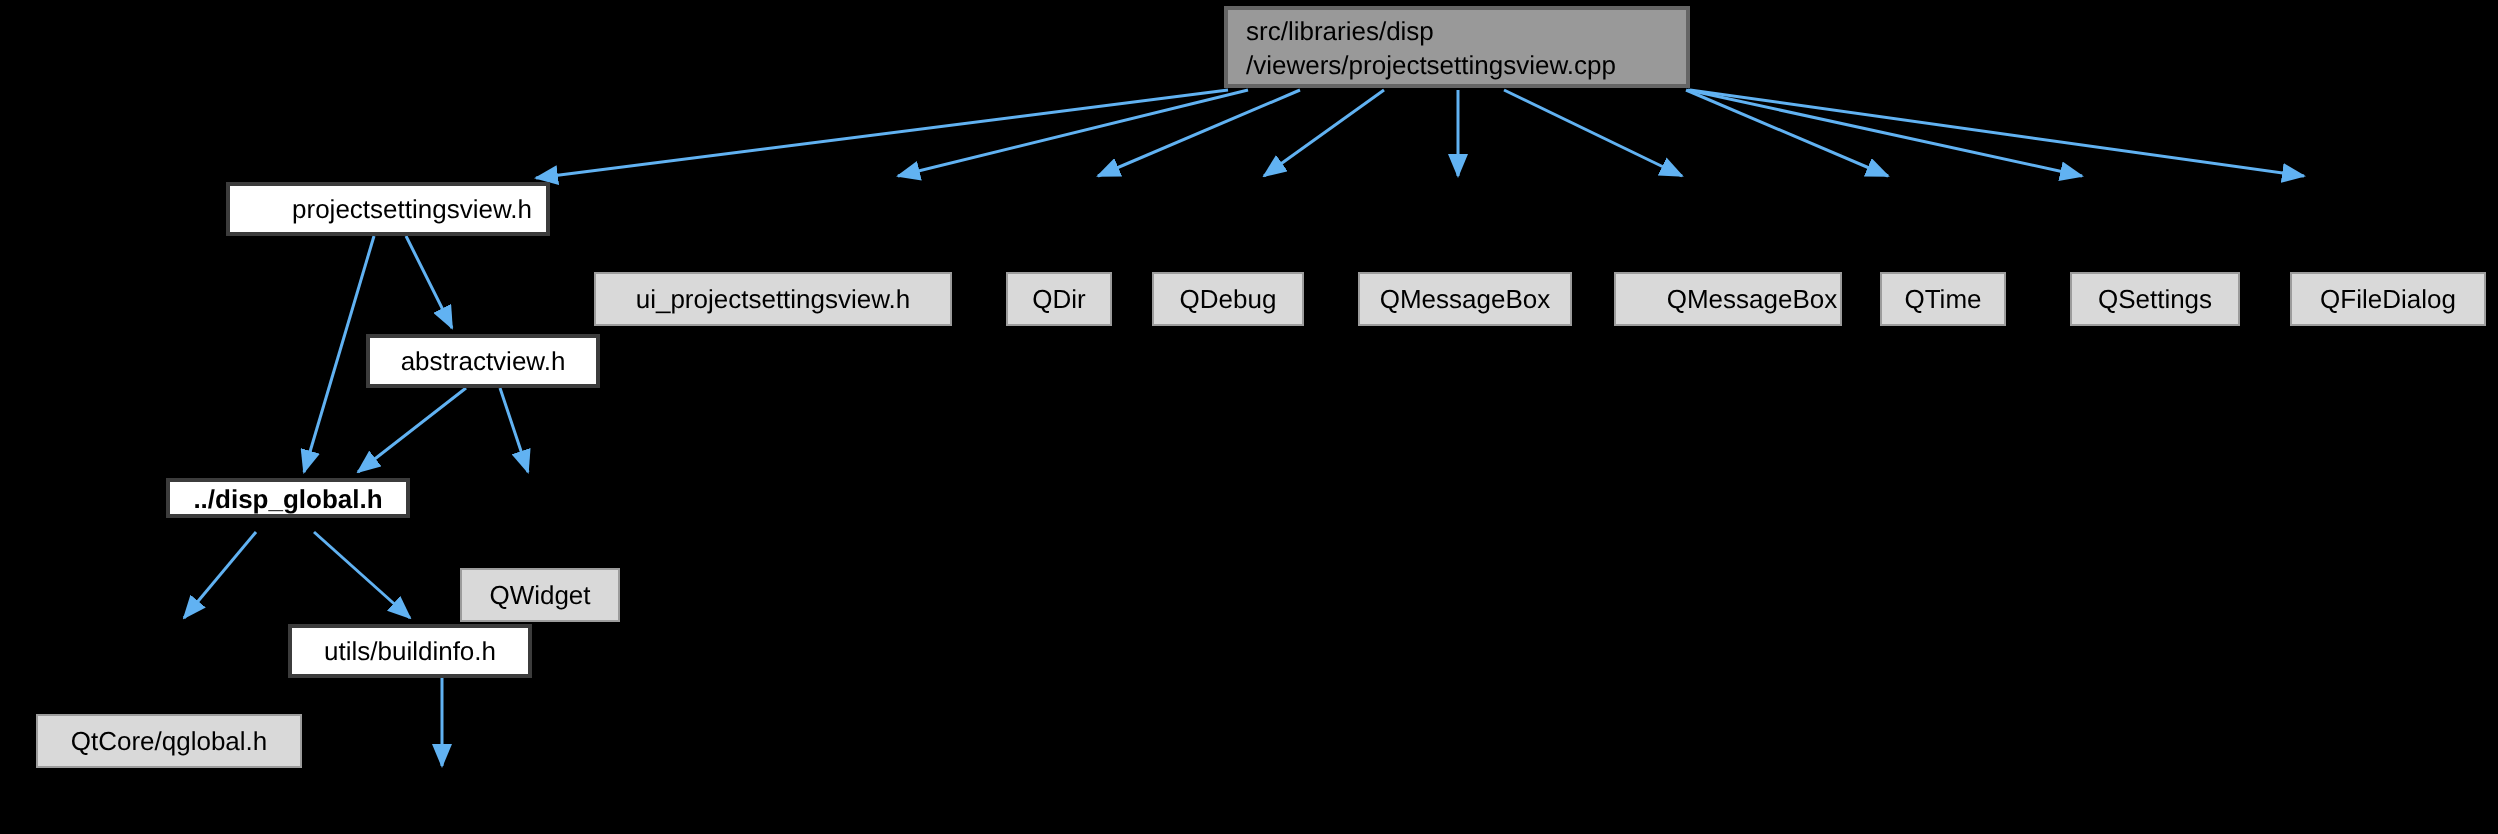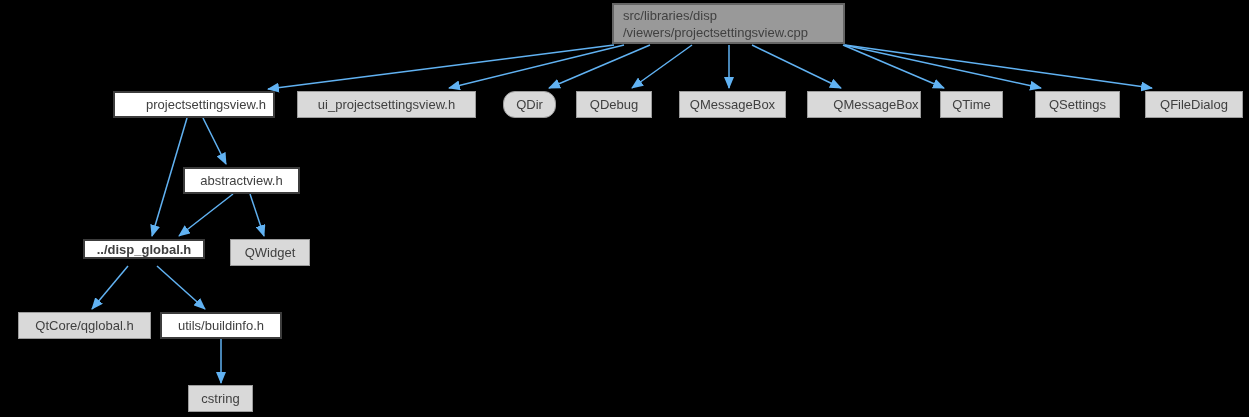--- a/index.html
+++ b/index.html
@@ -19,39 +19,40 @@
   }
   #edges line { stroke: #61b2f2; stroke-width: 1.5; }
   .node {
     position: absolute;
     box-sizing: border-box;
     display: flex;
     align-items: center;
     justify-content: center;
     font-size: 13px;
     line-height: 17px;
-    color: #404040;
+    color: #000000;
     white-space: pre-line;
     text-align: center;
   }
   .node.current {
     background: #999999;
     border: 2px solid #656565;
     justify-content: flex-start;
     text-align: left;
     padding-left: 9px;
   }
   .node.linked {
     background: #ffffff;
     border: 2px solid #3c3c3c;
     cursor: pointer;
   }
   .node.external {
     background: #d9d9d9;
     border: 1px solid #9c9c9c;
+    margin-top: 45px;
   }
 </style>
 </head>
 <body>
 
 <div id="stage">
 
   <svg id="edges" viewBox="0 0 1249 417">
     <defs>
       <marker id="arrowhead" markerUnits="userSpaceOnUse" markerWidth="12" markerHeight="10" viewBox="0 0 12 10" refX="11" refY="5" orient="auto">
@@ -76,21 +77,21 @@
     <line x1="221" y1="339" x2="221" y2="383" marker-end="url(#arrowhead)"></line>
   </svg>
 
   <div class="node current" style="left:612px; top:3px; width:233px; height:41px;">src/libraries/disp
 /viewers/projectsettingsview.cpp</div>
 
   <div class="node linked" style="left:113px; top:91px; width:162px; height:27px;padding-left:24px;">projectsettingsview.h</div>
 
   <div class="node external" style="left:297px; top:91px; width:179px; height:27px;">ui_projectsettingsview.h</div>
 
-  <div class="node external" style="left:503px; top:91px; width:53px; height:27px;border-radius:12px;">QDir</div>
+  <div class="node external" style="left:503px; top:91px; width:53px; height:27px;">QDir</div>
 
   <div class="node external" style="left:576px; top:91px; width:76px; height:27px;">QDebug</div>
 
   <div class="node external" style="left:679px; top:91px; width:107px; height:27px;">QMessageBox</div>
 
   <div class="node external" style="left:807px; top:91px; width:114px; height:27px;padding-left:24px;">QMessageBox</div>
 
   <div class="node external" style="left:940px; top:91px; width:63px; height:27px;">QTime</div>
 
   <div class="node external" style="left:1035px; top:91px; width:85px; height:27px;">QSettings</div>
@@ -98,17 +99,17 @@
   <div class="node linked" style="left:183px; top:167px; width:117px; height:27px;">abstractview.h</div>
 
   <div class="node external" style="left:1145px; top:91px; width:98px; height:27px;">QFileDialog</div>
 
   <div class="node linked" style="left:83px; top:239px; width:122px; height:20px;font-weight:bold;">../disp_global.h</div>
 
   <div class="node external" style="left:230px; top:239px; width:80px; height:27px;">QWidget</div>
 
   <div class="node external" style="left:18px; top:312px; width:133px; height:27px;">QtCore/qglobal.h</div>
 
-  <div class="node linked" style="left:160px; top:312px; width:122px; height:27px;">utils/buildinfo.h</div>
+  <div class="node linked" style="left:144px; top:312px; width:122px; height:27px;">utils/buildinfo.h</div>
 
   <div class="node external" style="left:188px; top:385px; width:65px; height:27px;">cstring</div>
 
 </div>
 
 </body></html>

